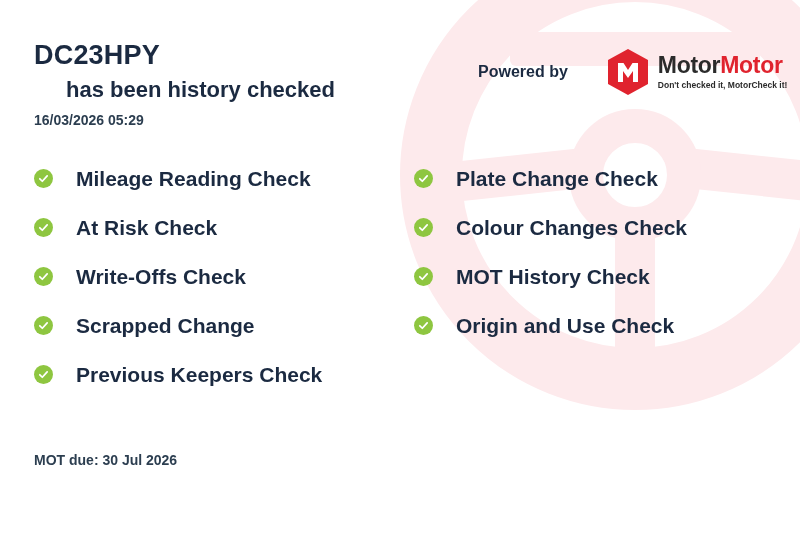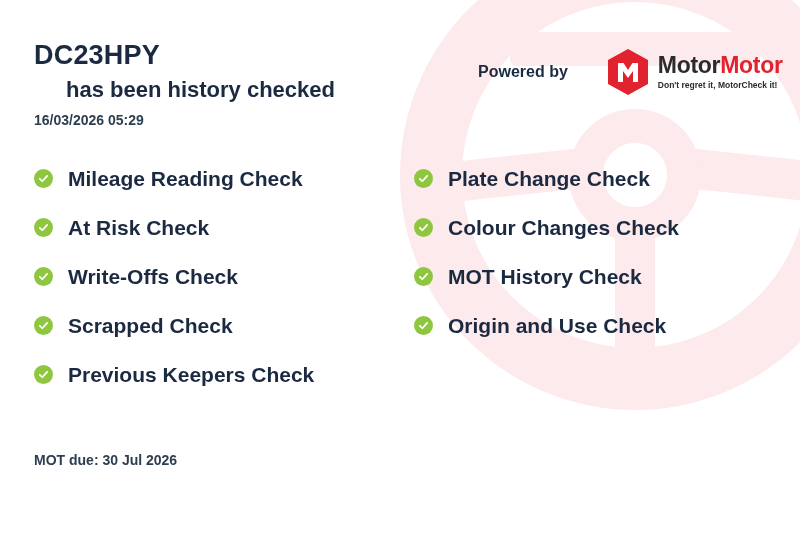--- a/index.html
+++ b/index.html
@@ -178,20 +178,21 @@
     justify-content: center;
     margin-right: 15px;
     flex: none;
   }
   .tick svg { display: block; }
   .check-label {
     font-size: 21px;
     font-weight: bold;
     color: #1b2a41;
     white-space: nowrap;
+    margin-left: 8px;
   }
 
   .mot-due {
     position: absolute;
     left: 34px;
     top: 452px;
     font-size: 14px;
     font-weight: bold;
     color: #2c3e50;
     z-index: 2;
@@ -213,21 +214,21 @@
 
   <div class="powered">
     <div class="powered-label">Powered by</div>
     <div class="brand">
       <svg class="brand-mark" viewBox="0 0 44 48">
         <polygon points="22,1 42,12 42,36 22,47 2,36 2,12" fill="#e0232e"></polygon>
         <path d="M12 34 L12 15 L17.5 15 L22 22 L26.5 15 L32 15 L32 34 L27 34 L27 23 L22 30 L17 23 L17 34 Z" fill="#ffffff"></path>
       </svg>
       <div class="brand-text">
         <div class="brand-title"><span class="motor">Motor</span><span class="check">Motor</span></div>
-        <div class="brand-tag">Don't regret it, MotorCheck it!</div>
+        <div class="brand-tag">Don't checked it, MotorCheck it!</div>
       </div>
     </div>
   </div>
 
   <div class="content">
     <div class="reg">DC23HPY</div>
     <div class="subtitle">has been history checked</div>
     <div class="timestamp">16/03/2026 05:29</div>
 
     <div class="checks">
@@ -259,21 +260,21 @@
           </span>
           <span class="check-label">Write-Offs Check</span>
         </div>
 
         <div class="check-row">
           <span class="tick">
             <svg width="11" height="11" viewBox="0 0 12 12">
                 <path d="M2 6.3 L4.7 9 L10 3.2" stroke="#ffffff" stroke-width="1.9" fill="none" stroke-linecap="round" stroke-linejoin="round"></path>
               </svg>
           </span>
-          <span class="check-label">Scrapped Check</span>
+          <span class="check-label">Scrapped Change</span>
         </div>
 
 
         <div class="check-row">
           <span class="tick">
             <svg width="11" height="11" viewBox="0 0 12 12">
                 <path d="M2 6.3 L4.7 9 L10 3.2" stroke="#ffffff" stroke-width="1.9" fill="none" stroke-linecap="round" stroke-linejoin="round"></path>
               </svg>
           </span>
           <span class="check-label">Previous Keepers Check</span>

